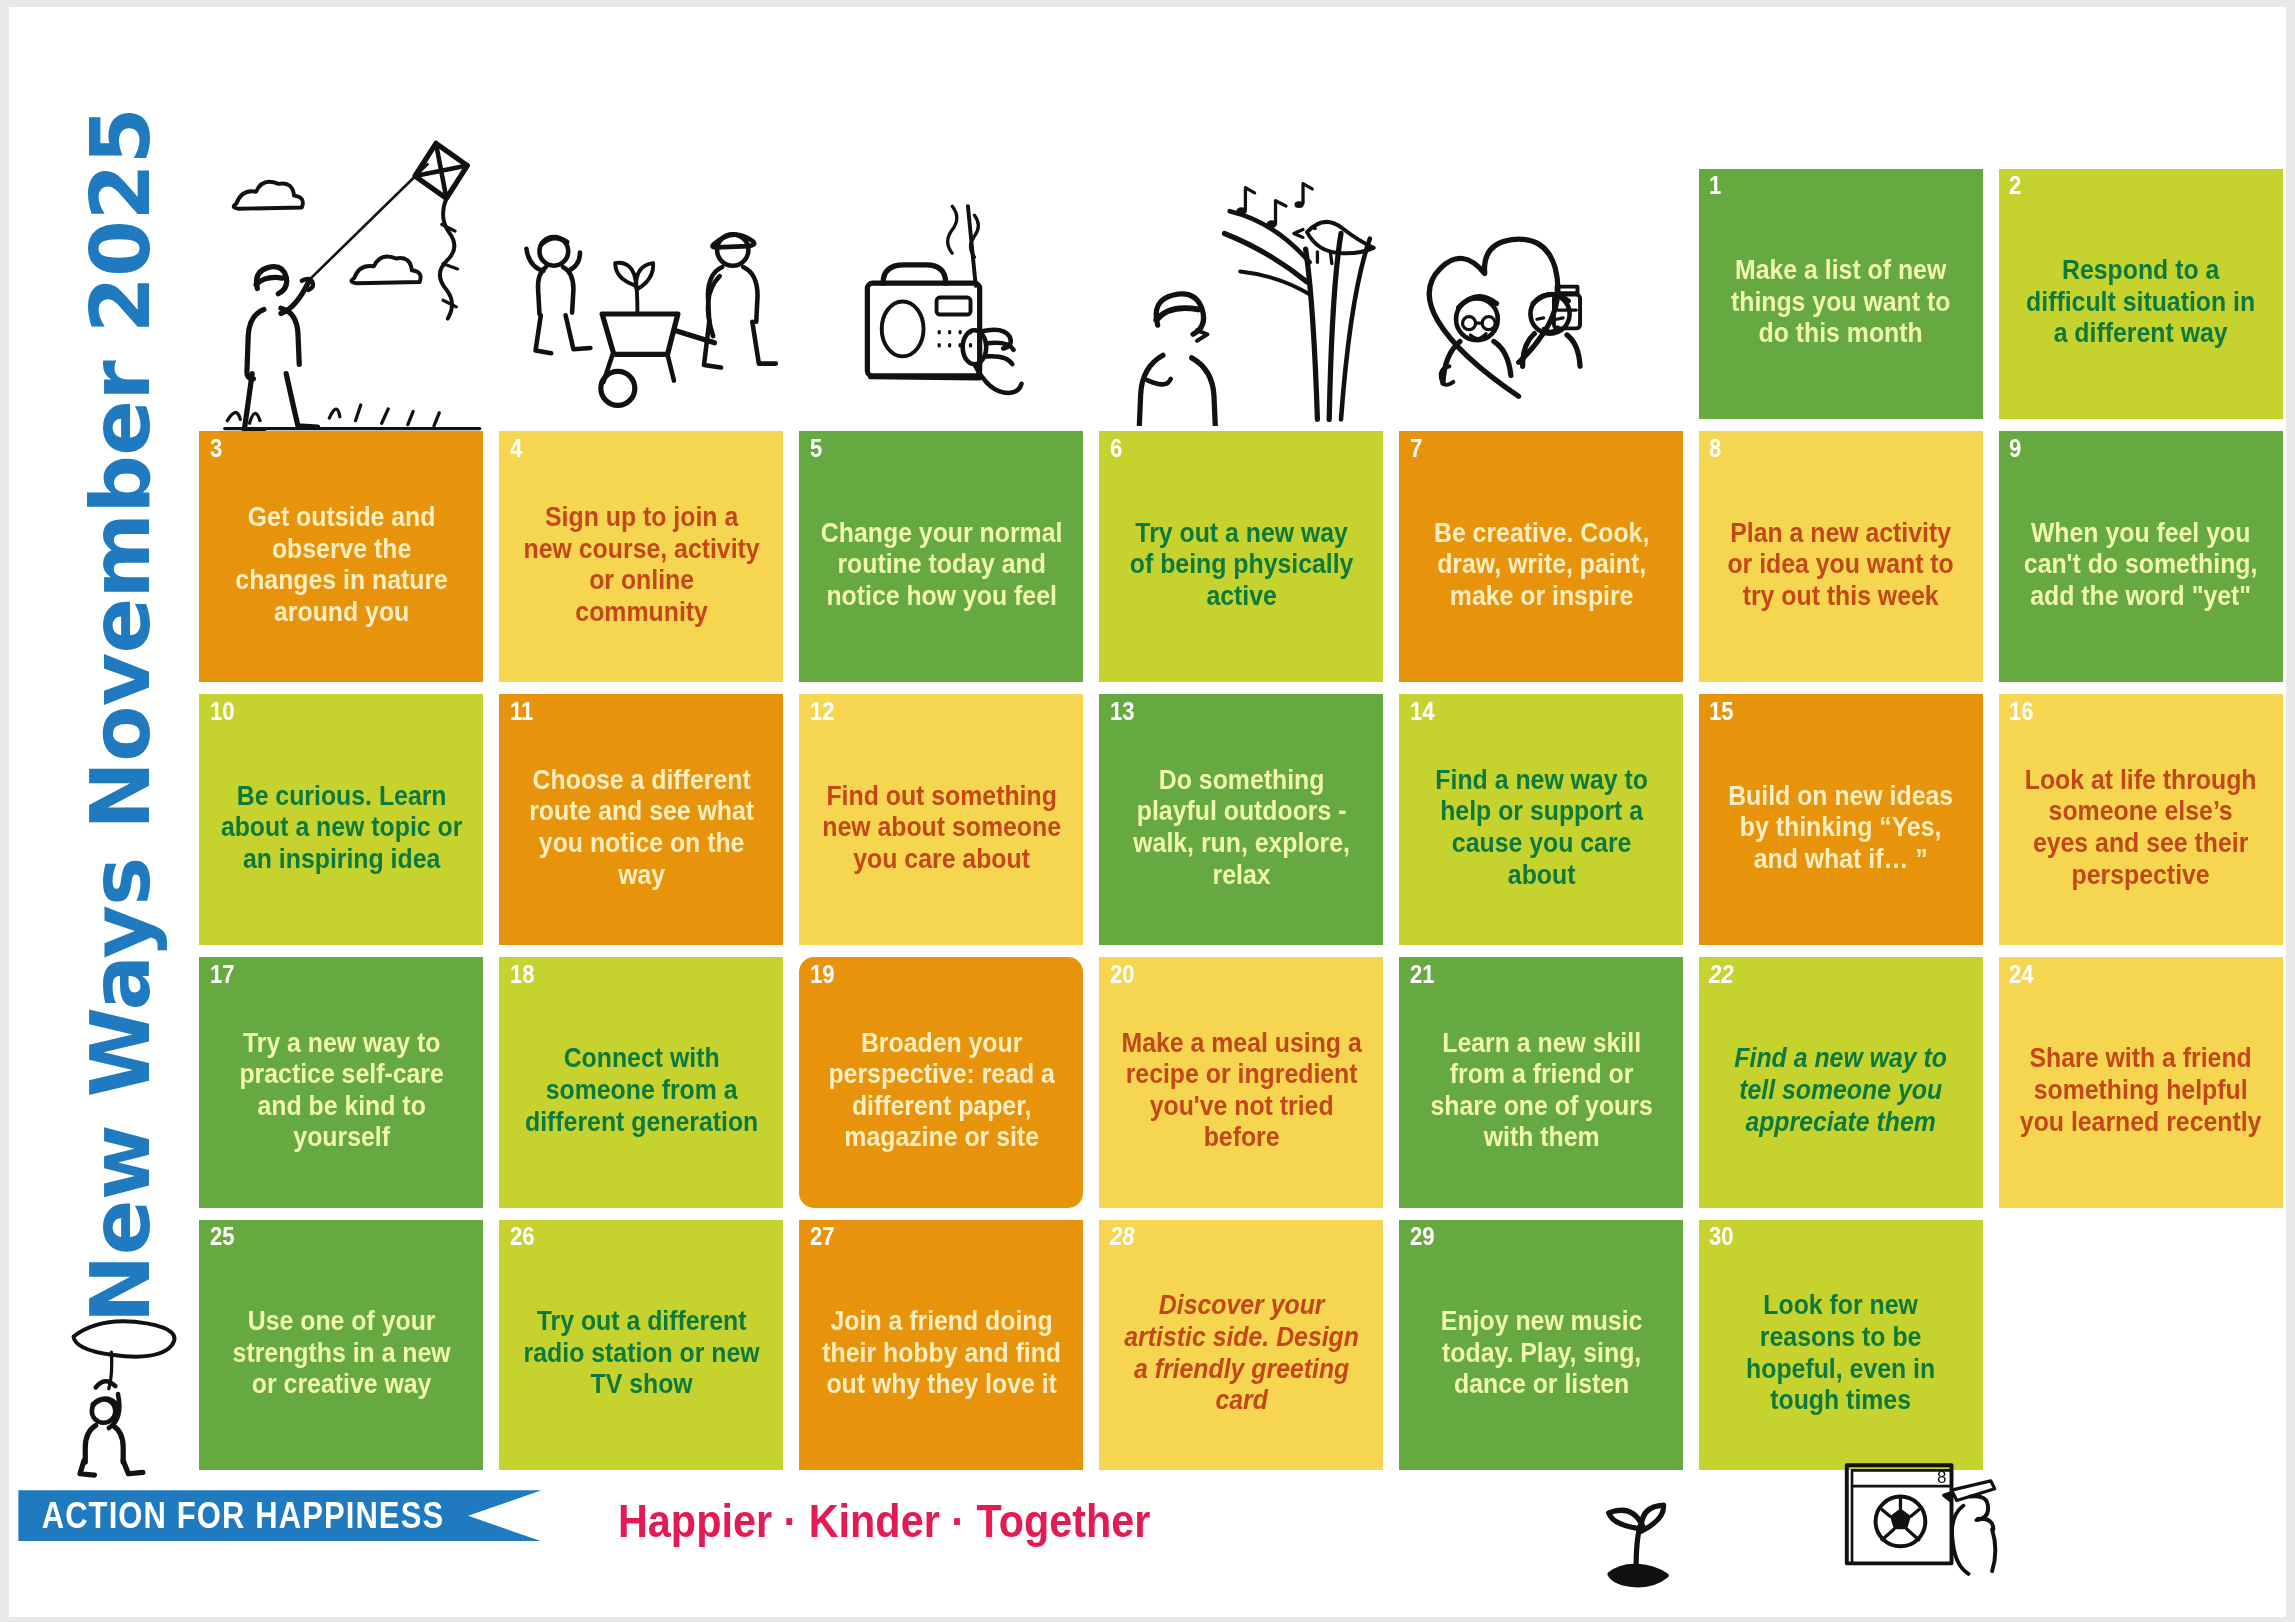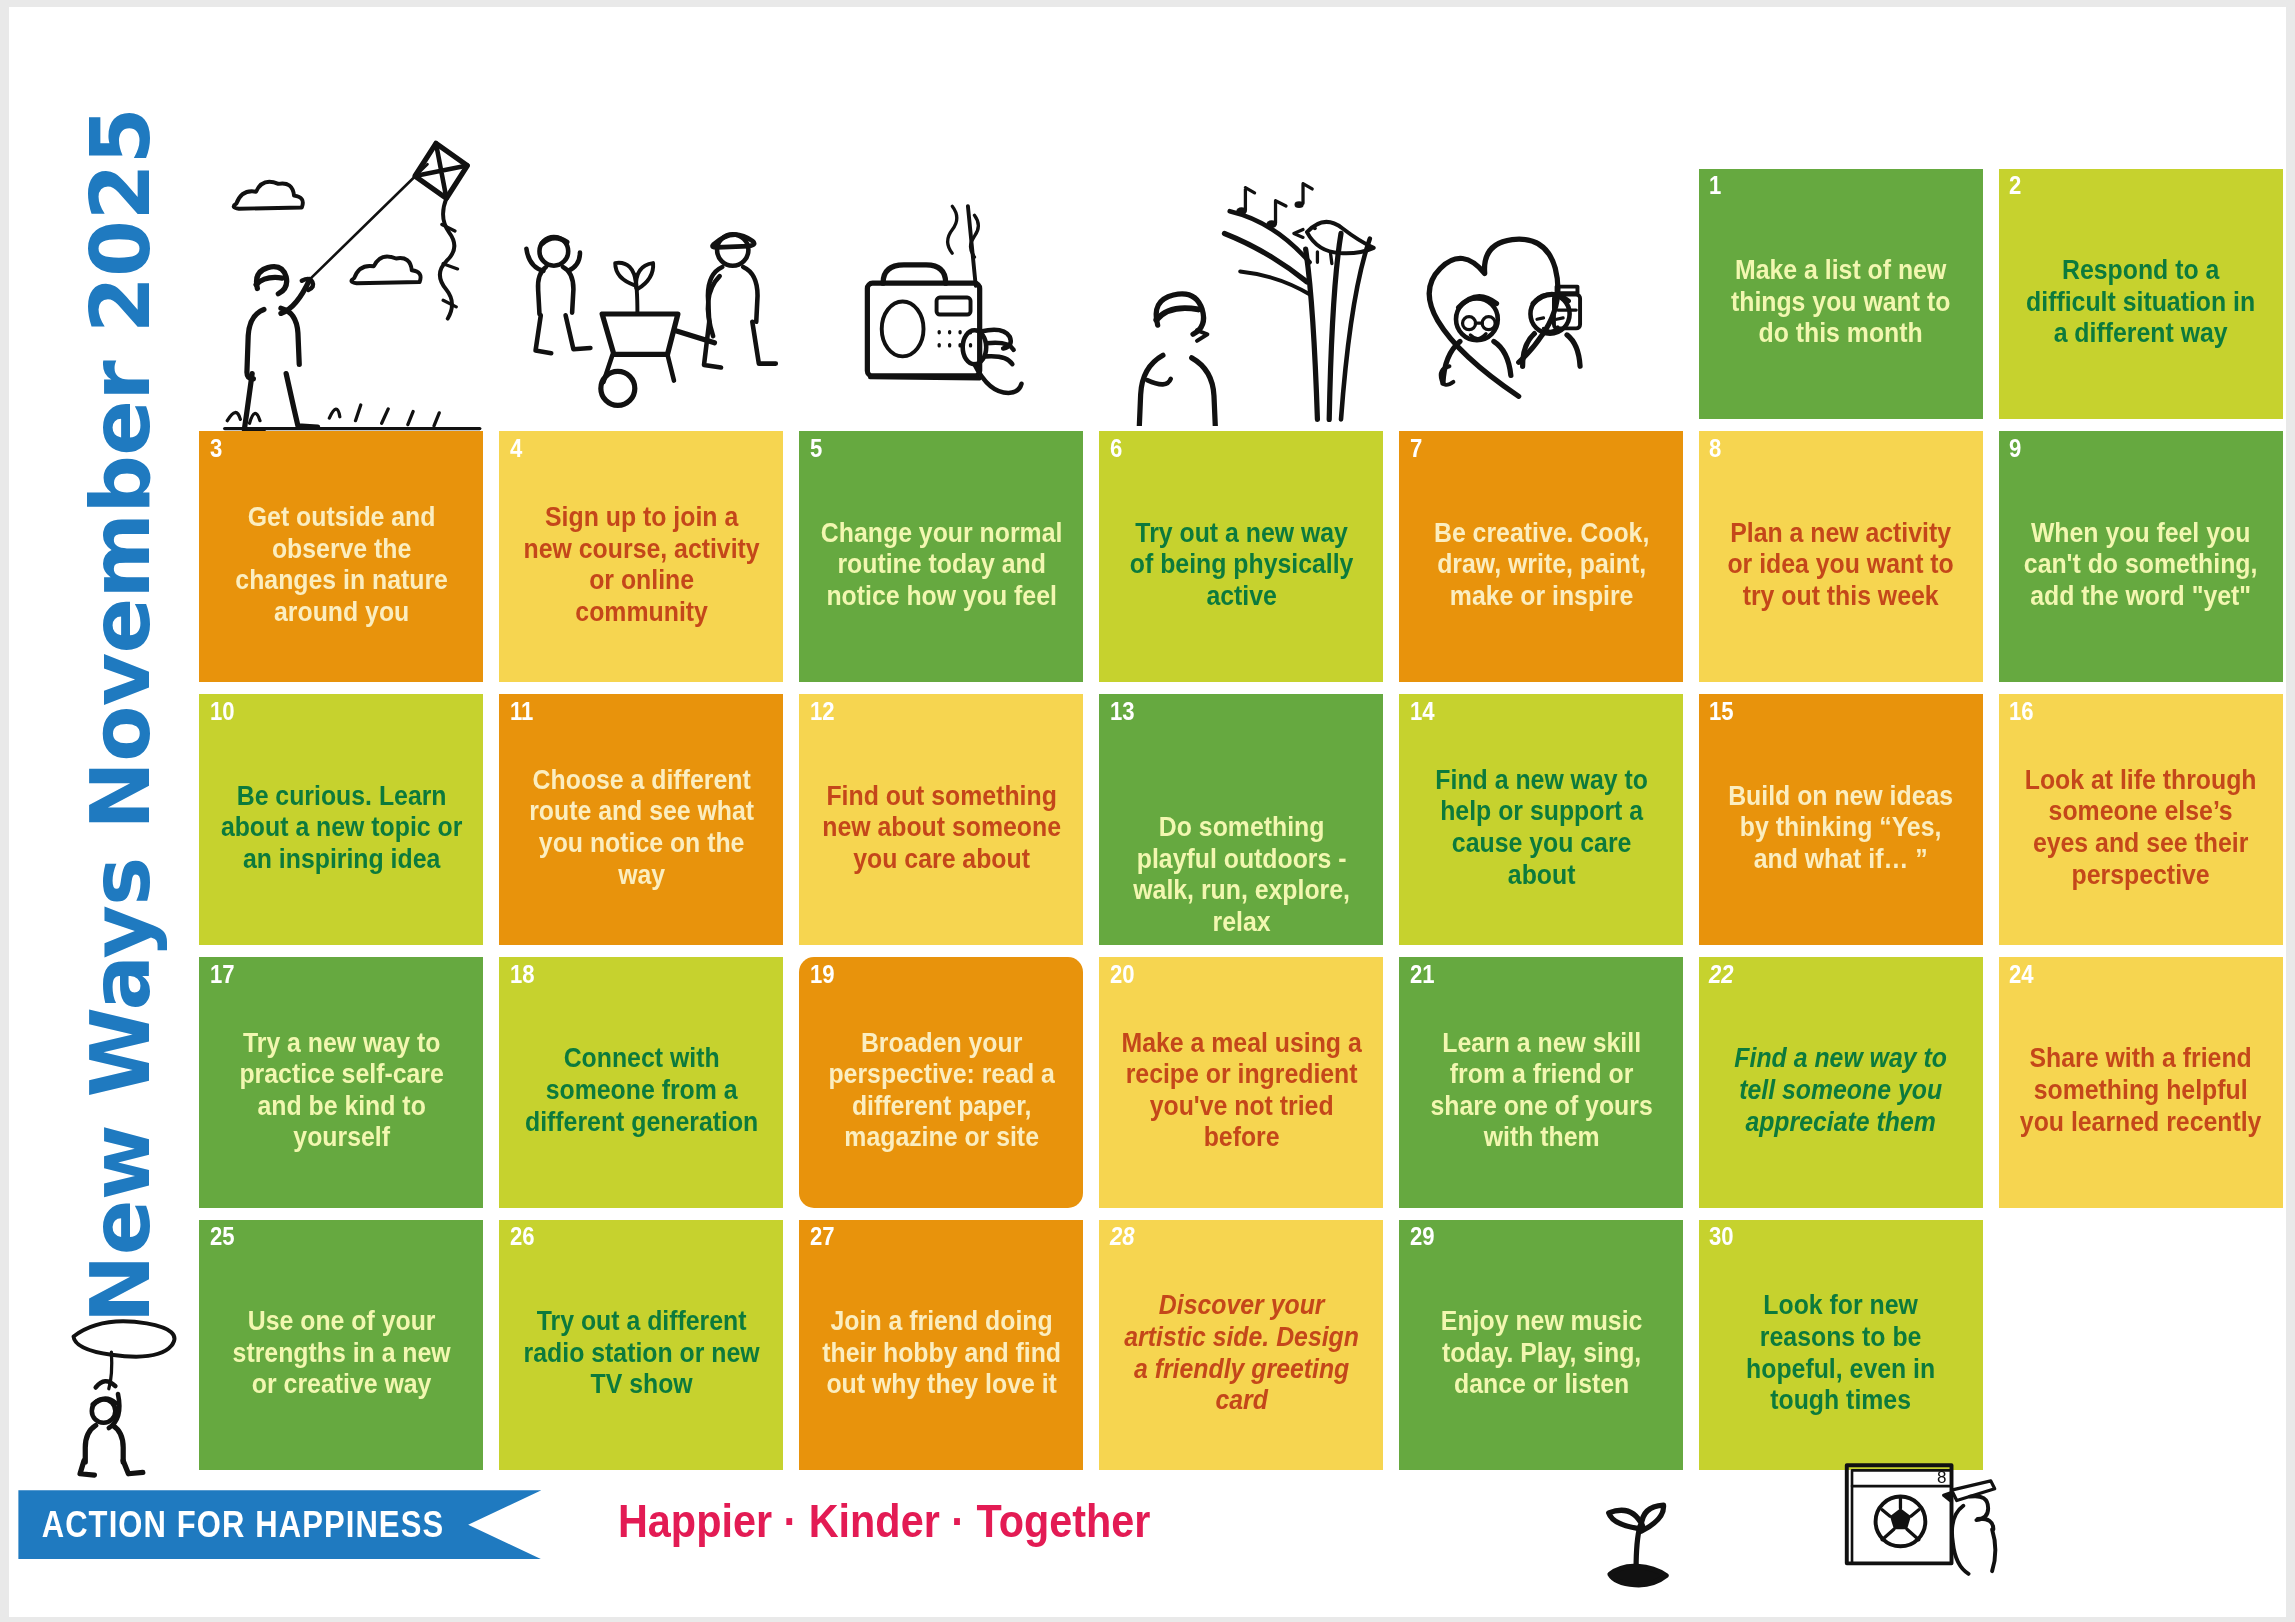--- a/index.html
+++ b/index.html
@@ -89,21 +89,21 @@
     padding-top:14.4px;
     width:100%;
   }
 
   
   .footer{
     position:absolute; left:0px; top:1472px; width:2277px; height:131px;
   }
   .flag{
     position:absolute; left:9.2px; top:11.8px;
-    width:523px; height:69px;
+    width:523px; height:51px;
     background:#1f7ac0;
     clip-path: polygon(0 0, 100% 0, 86% 50%, 100% 100%, 0 100%);
     display:flex; align-items:center;
   }
   .flag-label{
     color:#ffffff;
     font-size:36px;
     font-weight:bold;
     letter-spacing:1.3px;
     padding-left:27.5px;
@@ -325,21 +325,21 @@
         <div class="msg" style="color: rgb(12, 122, 60);">Be curious. Learn about a new topic or an inspiring idea</div>
       </div>
       <div class="cell" style="background: rgb(232, 147, 12);">
         <div class="daynum">11</div>
         <div class="msg" style="color: rgb(251, 238, 192);">Choose a different route and see what you notice on the way</div>
       </div>
       <div class="cell" style="background: rgb(246, 213, 80);">
         <div class="daynum">12</div>
         <div class="msg" style="color: rgb(196, 71, 26);">Find out something new about someone you care about</div>
       </div>
-      <div class="cell" style="background: rgb(102, 169, 64); align-items: flex-end;">
+      <div class="cell" style="background: rgb(102, 169, 64);">
         <div class="daynum">13</div>
         <div class="msg" style="color: rgb(242, 247, 176);">Do something playful outdoors - walk, run, explore, relax</div>
       </div>
       <div class="cell" style="background: rgb(198, 210, 46);">
         <div class="daynum">14</div>
         <div class="msg" style="color: rgb(12, 122, 60);">Find a new way to help or support a cause you care about</div>
       </div>
       <div class="cell" style="background: rgb(232, 147, 12);">
         <div class="daynum">15</div>
         <div class="msg" style="color: rgb(251, 238, 192);">Build on new ideas by thinking “Yes, and what if… ”</div>

